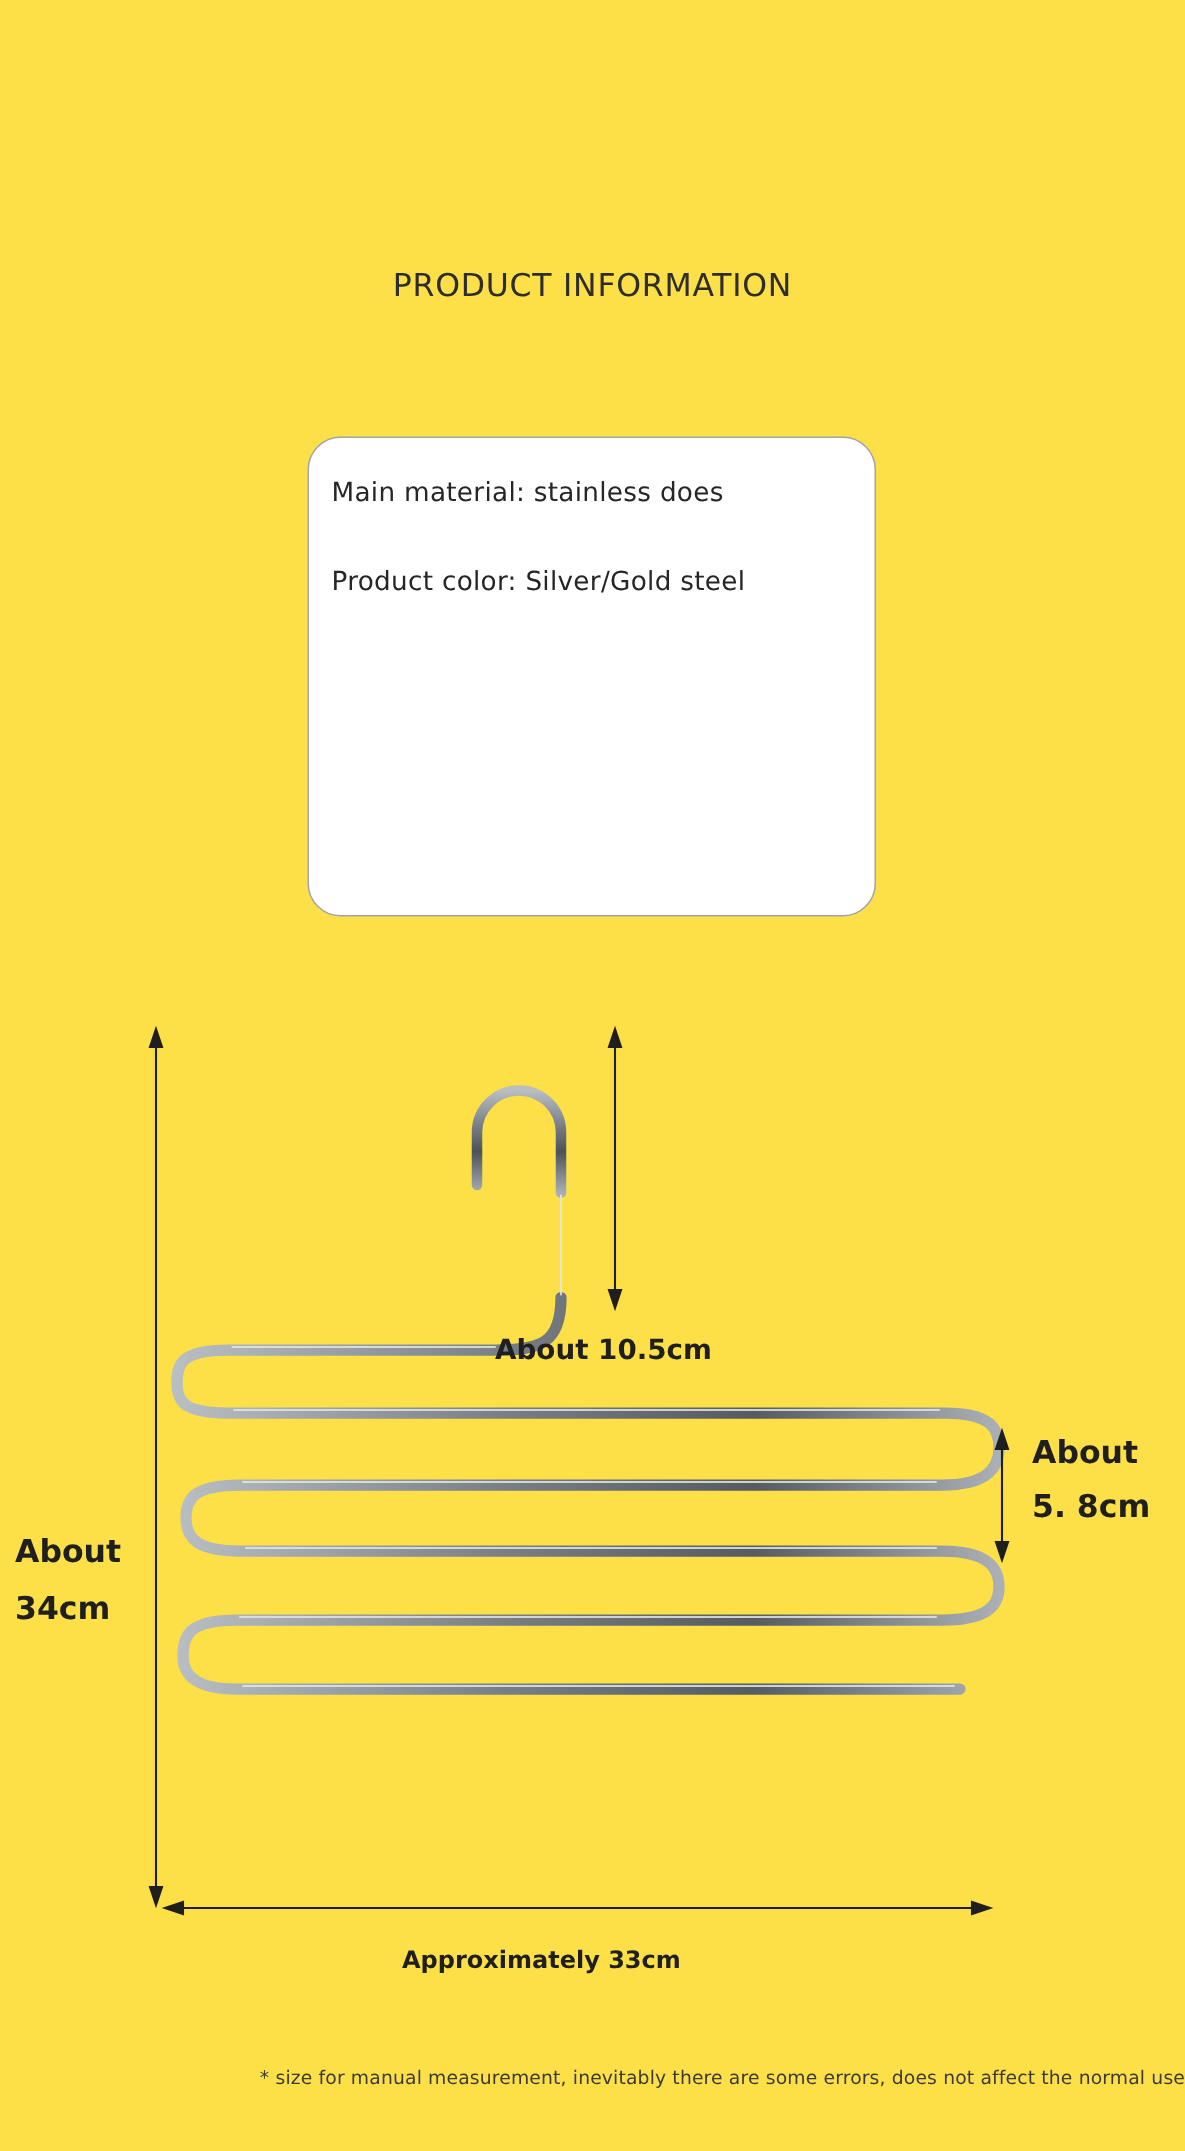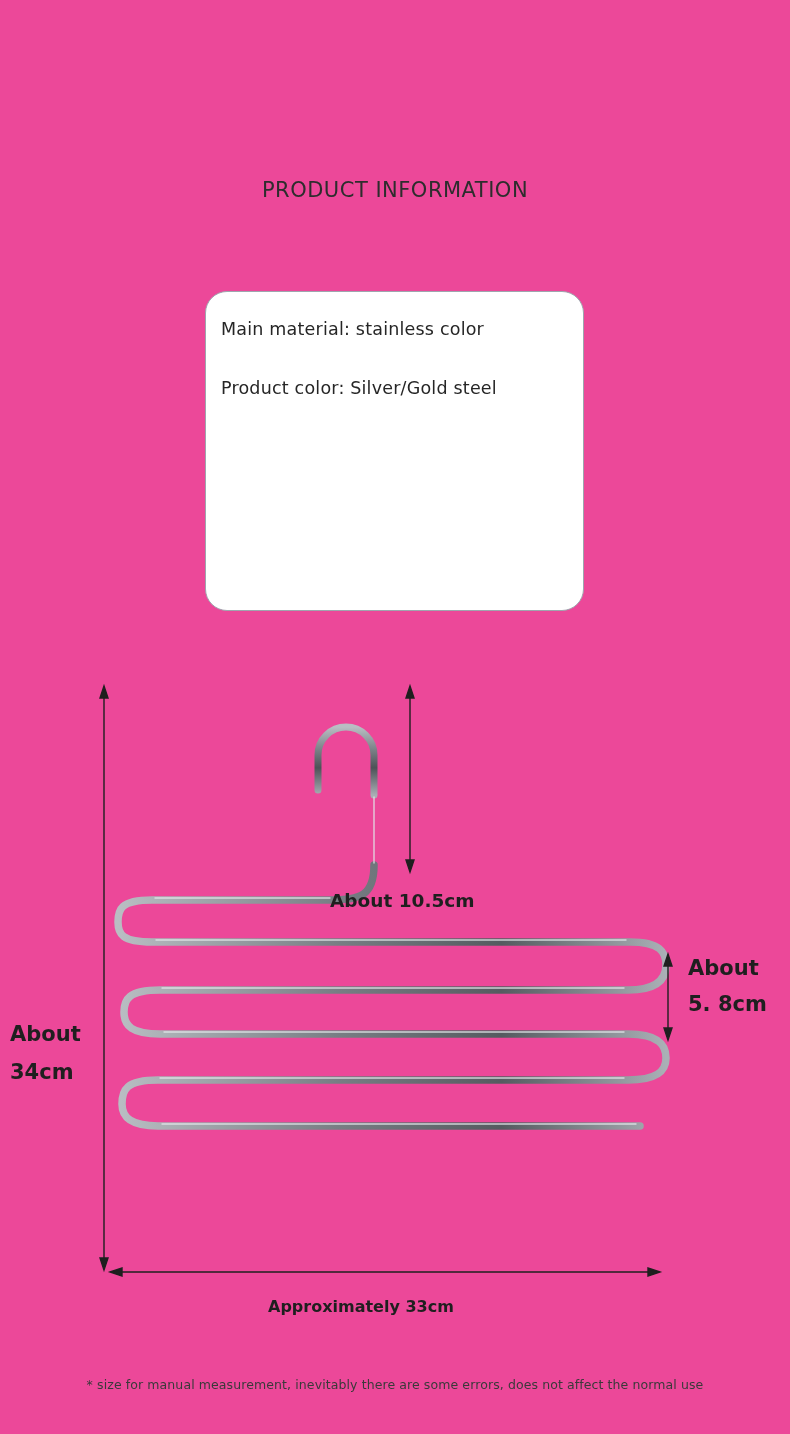--- a/index.html
+++ b/index.html
@@ -12,21 +12,21 @@
     height: 1434px;
     position: relative;
     font-family: "DejaVu Sans", sans-serif;
     color: #2b2b2b;
     overflow: hidden;
   }
 
   .page {
     position: absolute;
     inset: 0;
-    background: #ec4899;
+    background: #fde047;
   }
 
   .title {
     position: absolute;
     top: 178px;
     left: 0;
     width: 790px;
     text-align: center;
     font-size: 21px;
     letter-spacing: 0.5px;
@@ -106,37 +106,37 @@
     left: 268px;
     top: 634px;
     font-size: 16px;
   }
 
   .footnote {
     position: absolute;
     left: 0;
     top: 1377px;
     width: 790px;
-    text-align: center;
+    text-align: right;
     font-size: 12.5px;
     color: #3a3a3a;
     letter-spacing: 0.1px;
   }
 </style>
 </head>
 <body>
 
 <div class="page">
 
   <div class="title">PRODUCT INFORMATION</div>
 
   <div class="info-box"></div>
 
   <div class="info-list">
-    <div class="info-line">Main material: stainless color</div>
+    <div class="info-line">Main material: stainless does</div>
     <div class="info-line">Product color: Silver/Gold steel</div>
   </div>
 
   <div class="diagram">
 
     <svg class="hanger-svg" width="790" height="680" viewBox="0 0 790 680">
       <defs>
         <linearGradient id="metalV" x1="0" y1="0" x2="0" y2="1">
           <stop offset="0%" stop-color="#b9bec3"></stop>
           <stop offset="35%" stop-color="#787e84"></stop>

